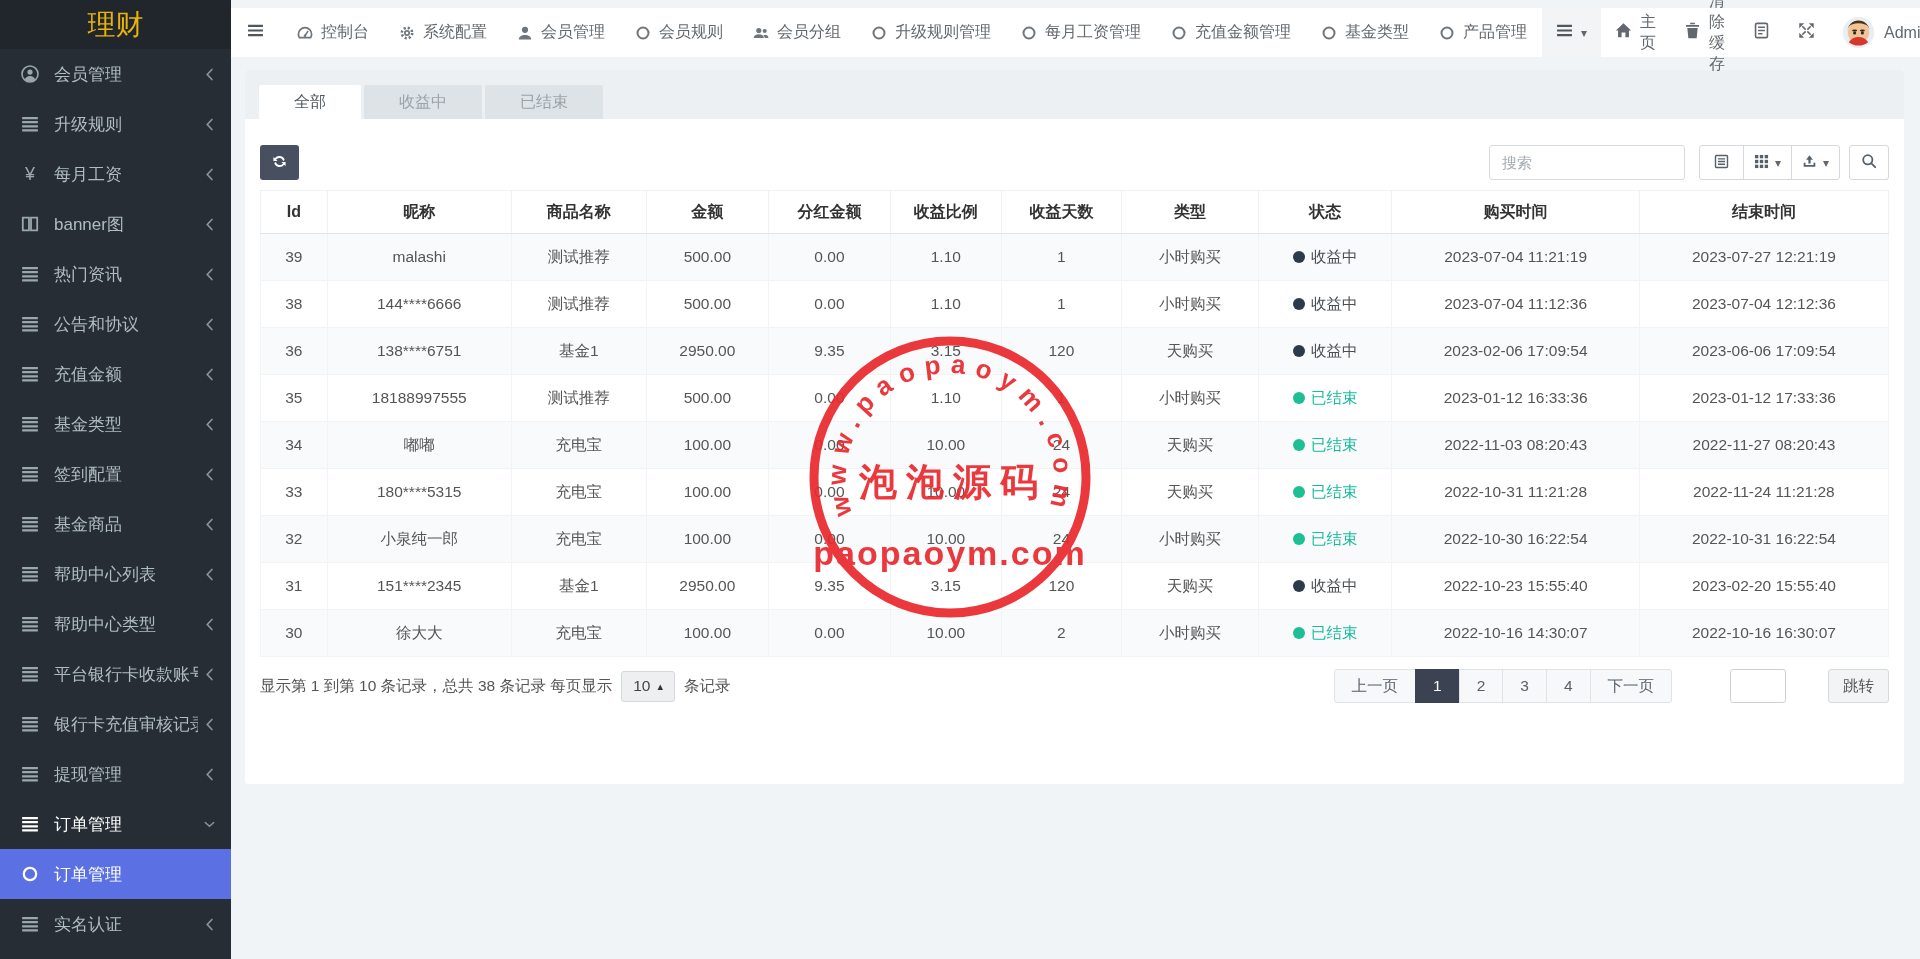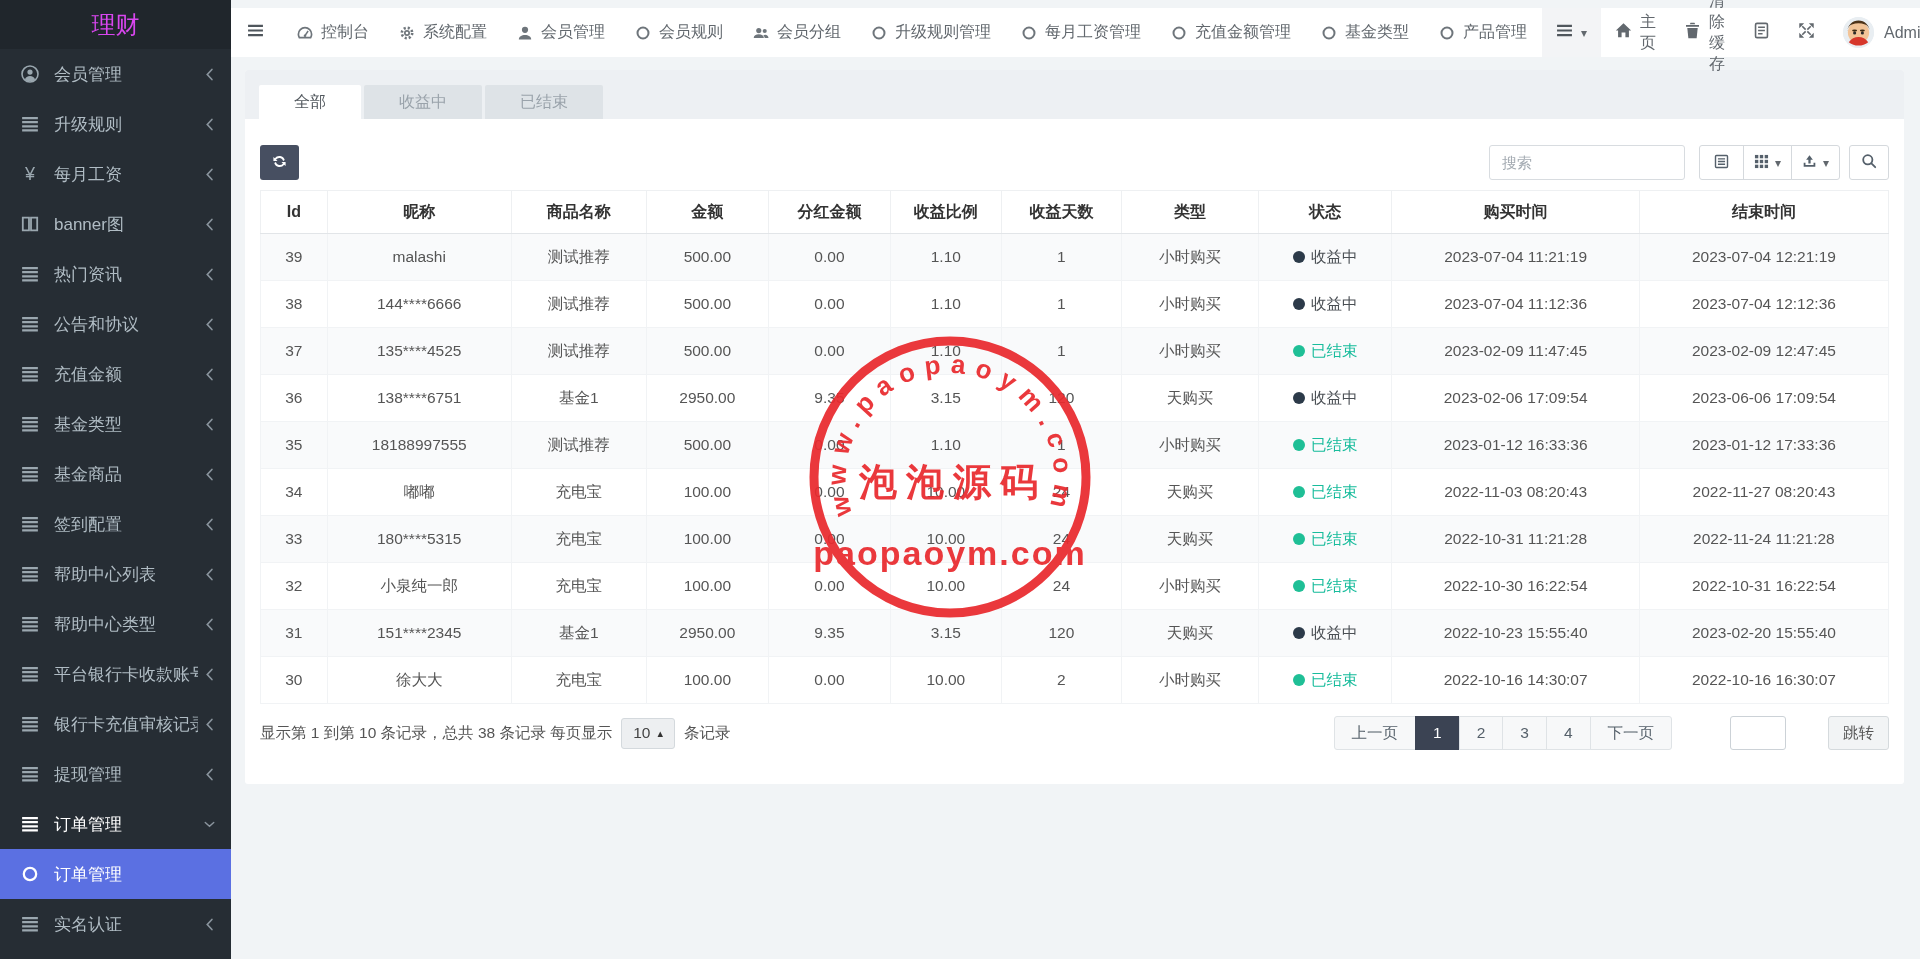--- a/index.html
+++ b/index.html
@@ -2,21 +2,21 @@
 <html><head>
 <meta charset="utf-8">
 <style>
   * { margin:0; padding:0; box-sizing:border-box; }
   html,body { background:#e9ecef; }
   body { font-family:"Liberation Sans","DejaVu Sans",sans-serif; }
   .page { position:relative; width:1920px; height:959px; background:#f1f4f6; overflow:hidden; }
 
   
   .sidebar { position:absolute; left:0; top:0; width:231px; height:959px; background:#262d34; z-index:5; }
-  .sidebar-title { height:49px; line-height:49px; text-align:center; background:#20262c; color:#d946ef; font-size:24px; }
+  .sidebar-title { height:49px; line-height:49px; text-align:center; background:#20262c; color:#eab308; font-size:28px; }
   .menu { }
   .menu-item { height:50px; display:flex; align-items:center; padding:0 16px 0 18px; color:#b0bcc4; font-size:17px; cursor:pointer; }
   .menu-item .mi-icon { width:24px; height:20px; margin-right:12px; display:inline-flex; align-items:center; justify-content:center; color:#9aa7af; flex:0 0 24px; }
   .menu-item .mi-icon svg { width:18px; height:18px; fill:currentColor; }
   .menu-item .mi-label { flex:1 1 auto; white-space:nowrap; overflow:hidden; }
   .menu-item .chev { margin-left:6px; color:#8a949d; display:inline-flex; }
   .menu-item .chev svg { width:11px; height:13px; }
   .menu-item.expanded { color:#ffffff; }
   .menu-item.expanded .mi-icon { color:#ffffff; }
   .menu-item.active-sub { background:#5b70e2; color:#ffffff; }
@@ -201,34 +201,34 @@
               <path d="M7.6 1.6 2.6 7l5 5.4" fill="none" stroke="currentColor" stroke-width="1.8" stroke-linecap="round"></path>
             </svg>
           </span>
         </div>
         <div class="menu-item">
           <span class="mi-icon">
             <svg viewBox="0 0 16 16">
               <path d="M1 1.8h14v2H1zM1 5.4h14v2H1zM1 9h14v2H1zM1 12.6h14v2H1z"></path>
             </svg>
           </span>
+          <span class="mi-label">签到配置</span>
+          <span class="chev">
+            <svg viewBox="0 0 10 14">
+              <path d="M7.6 1.6 2.6 7l5 5.4" fill="none" stroke="currentColor" stroke-width="1.8" stroke-linecap="round"></path>
+            </svg>
+          </span>
+        </div>
+        <div class="menu-item">
+          <span class="mi-icon">
+            <svg viewBox="0 0 16 16">
+              <path d="M1 1.8h14v2H1zM1 5.4h14v2H1zM1 9h14v2H1zM1 12.6h14v2H1z"></path>
+            </svg>
+          </span>
           <span class="mi-label">基金商品</span>
-          <span class="chev">
-            <svg viewBox="0 0 10 14">
-              <path d="M7.6 1.6 2.6 7l5 5.4" fill="none" stroke="currentColor" stroke-width="1.8" stroke-linecap="round"></path>
-            </svg>
-          </span>
-        </div>
-        <div class="menu-item">
-          <span class="mi-icon">
-            <svg viewBox="0 0 16 16">
-              <path d="M1 1.8h14v2H1zM1 5.4h14v2H1zM1 9h14v2H1zM1 12.6h14v2H1z"></path>
-            </svg>
-          </span>
-          <span class="mi-label">签到配置</span>
           <span class="chev">
             <svg viewBox="0 0 10 14">
               <path d="M7.6 1.6 2.6 7l5 5.4" fill="none" stroke="currentColor" stroke-width="1.8" stroke-linecap="round"></path>
             </svg>
           </span>
         </div>
         <div class="menu-item">
           <span class="mi-icon">
             <svg viewBox="0 0 16 16">
               <path d="M1 1.8h14v2H1zM1 5.4h14v2H1zM1 9h14v2H1zM1 12.6h14v2H1z"></path>
@@ -554,47 +554,34 @@
               <td>39</td>
               <td>malashi</td>
               <td>测试推荐</td>
               <td>500.00</td>
               <td>0.00</td>
               <td>1.10</td>
               <td>1</td>
               <td>小时购买</td>
               <td><span class="dot running"></span><span class="st-running">收益中</span></td>
               <td>2023-07-04 11:21:19</td>
-              <td>2023-07-04 12:21:19</td>
+              <td>2023-07-27 12:21:19</td>
             </tr>
             <tr>
               <td>38</td>
               <td>144****6666</td>
               <td>测试推荐</td>
               <td>500.00</td>
               <td>0.00</td>
               <td>1.10</td>
               <td>1</td>
               <td>小时购买</td>
               <td><span class="dot running"></span><span class="st-running">收益中</span></td>
               <td>2023-07-04 11:12:36</td>
               <td>2023-07-04 12:12:36</td>
-            </tr>
-            <tr>
-              <td>37</td>
-              <td>135****4525</td>
-              <td>测试推荐</td>
-              <td>500.00</td>
-              <td>0.00</td>
-              <td>1.10</td>
-              <td>1</td>
-              <td>小时购买</td>
-              <td><span class="dot ended"></span><span class="st-ended">已结束</span></td>
-              <td>2023-02-09 11:47:45</td>
-              <td>2023-02-09 12:47:45</td>
             </tr>
             <tr>
               <td>36</td>
               <td>138****6751</td>
               <td>基金1</td>
               <td>2950.00</td>
               <td>9.35</td>
               <td>3.15</td>
               <td>120</td>
               <td class="t-day">天购买</td>

